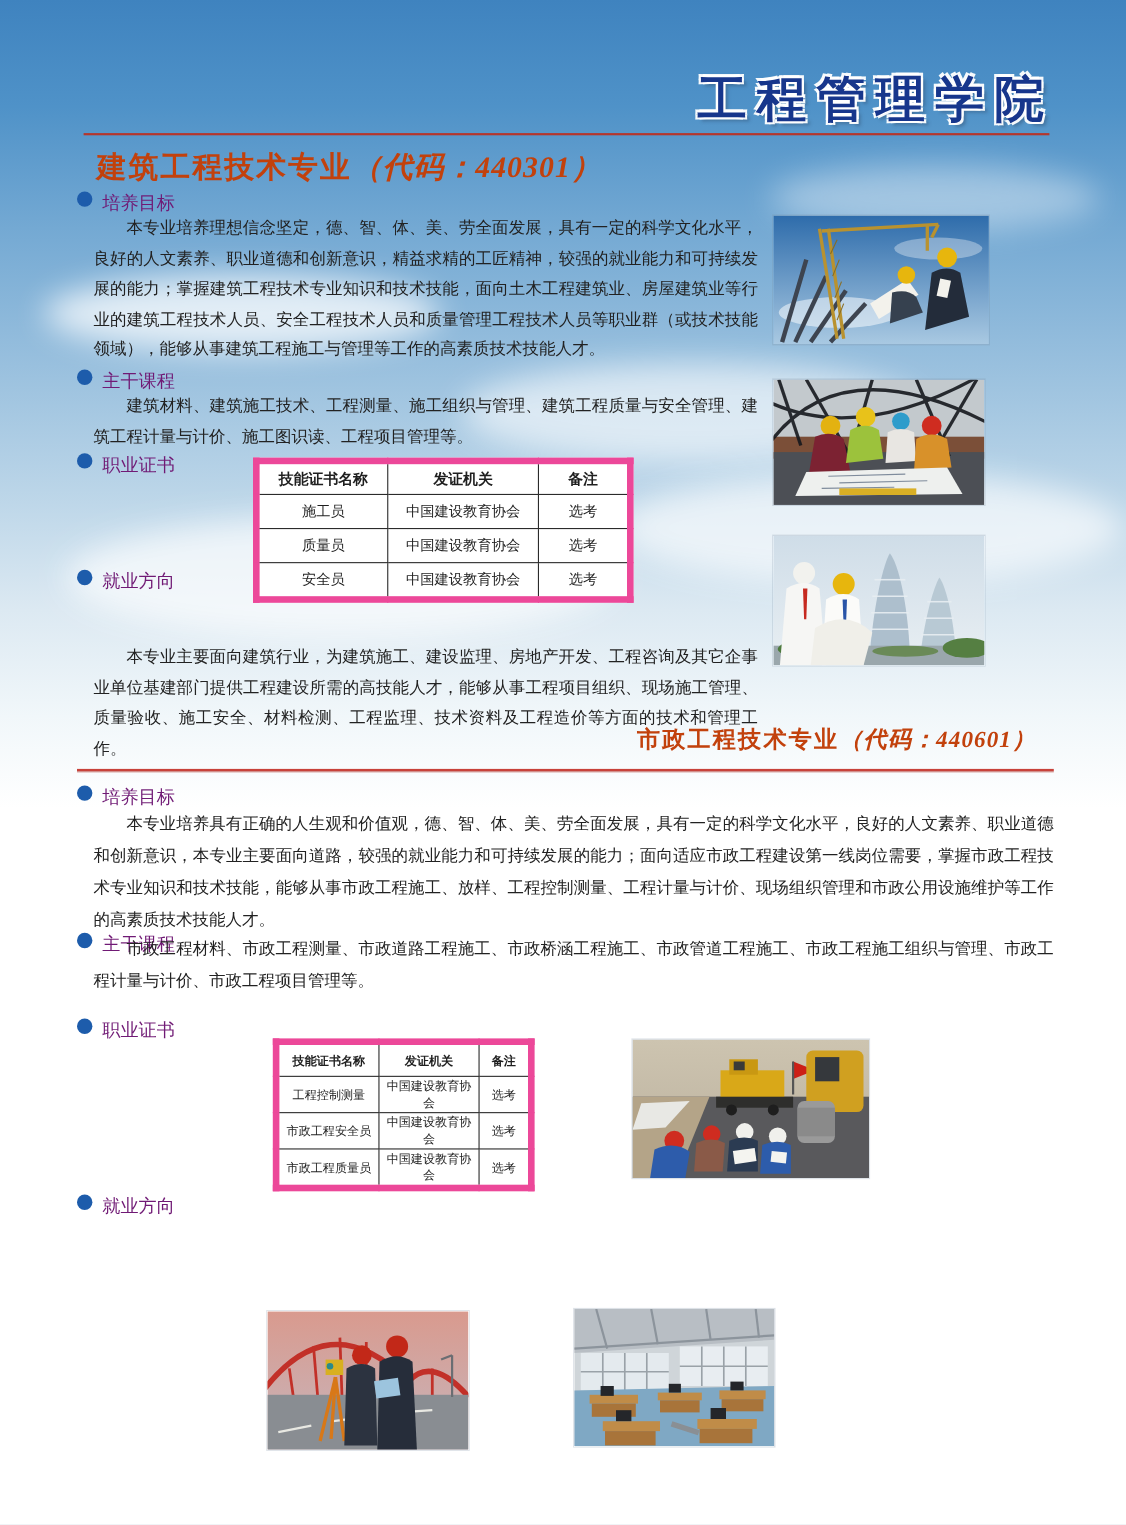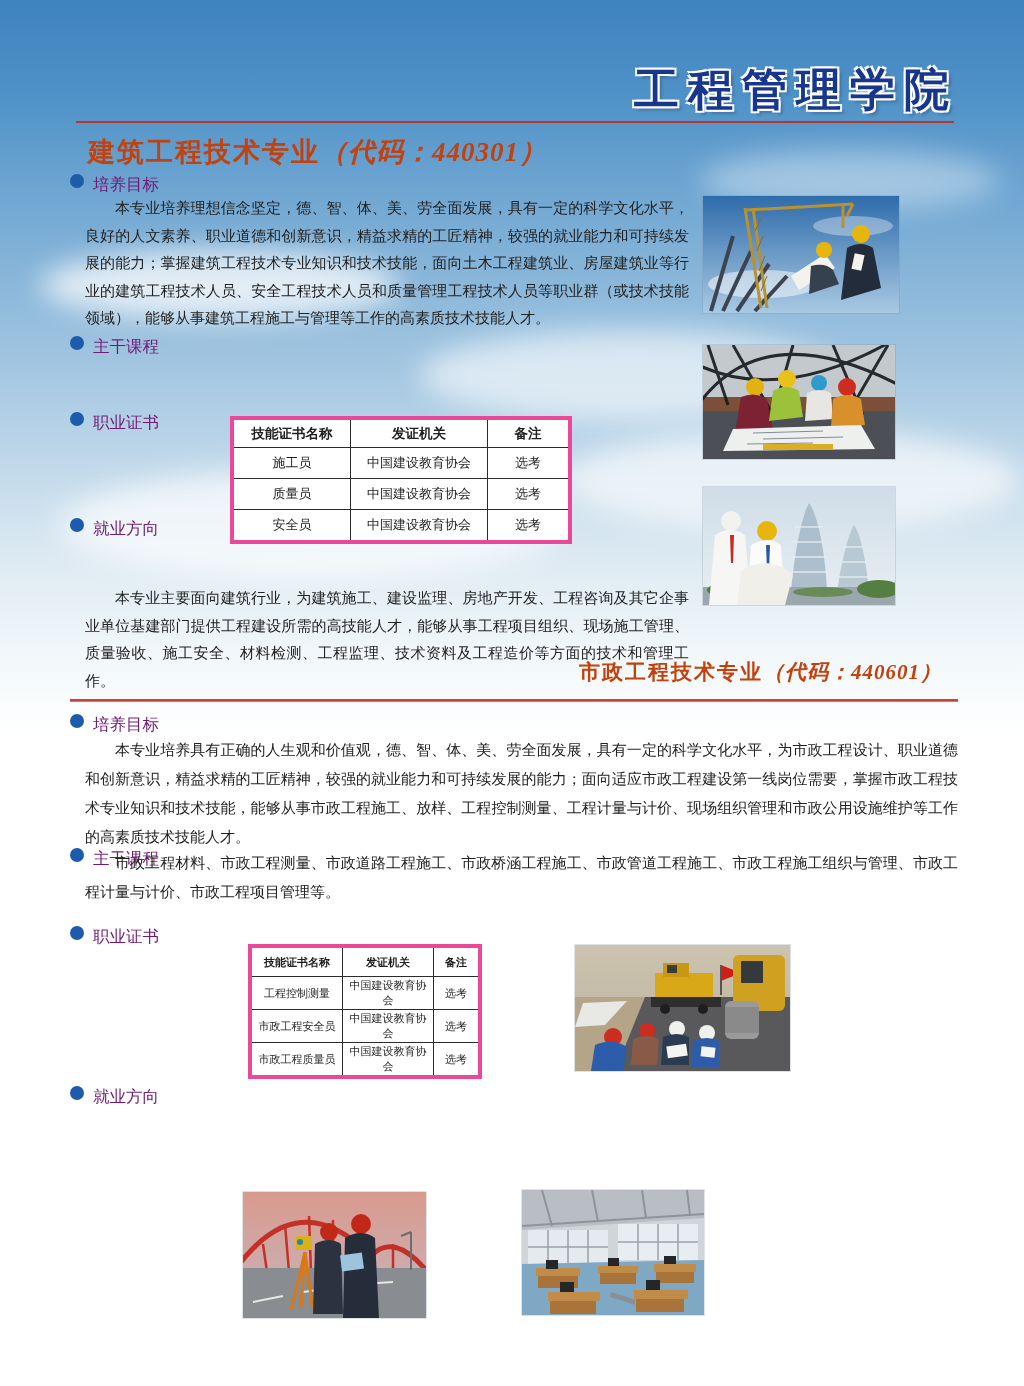--- a/index.html
+++ b/index.html
@@ -44,21 +44,21 @@
 
   .bullet-row{position:absolute;display:flex;align-items:flex-start;gap:9px;font-size:16.5px;color:#701a75;}
   .bullet{width:14px;height:14px;border-radius:50%;background:#1d5cab;flex:0 0 auto;}
 
   .body-text{position:absolute;font-size:15px;line-height:27.6px;color:#222;text-align:justify;text-indent:2em;margin:0;}
   .w1{left:85px;width:604px;}
   .w2{left:85px;width:873px;line-height:29px;}
 
   table.cert{position:absolute;border-collapse:collapse;background:#fff;}
   table.cert th,table.cert td{border:1px solid #2b2b2b;text-align:center;vertical-align:middle;padding:0 4px;}
-  table.cert{border:4px solid #ec4899;}
+  table.cert{border:6px solid #ec4899;}
   .t1{left:230px;top:416px;font-size:13px;}
   .t1 th{height:27px;font-size:13.5px;}
   .t1 td{height:30px;}
   .t1 .c-a{width:108px;} .t1 .c-b{width:128px;} .t1 .c-c{width:72px;}
   .t2{left:248px;top:944px;font-size:11px;}
   .t2 th{height:28px;font-size:11px;}
   .t2 td{height:32px;}
   .t2 .c-a{width:82px;} .t2 .c-b{width:82px;} .t2 .c-c{width:36px;}
 
   figure.photo{position:absolute;margin:0;overflow:hidden;box-shadow:0 0 0 1px rgba(120,140,160,.25);}
@@ -87,20 +87,21 @@
     <div class="bullet-row" style="left:70px;top:174px;">
       <span class="bullet"></span>
       <span>培养目标</span>
     </div>
     <p class="body-text w1" style="top:194px;">本专业培养理想信念坚定，德、智、体、美、劳全面发展，具有一定的科学文化水平，良好的人文素养、职业道德和创新意识，精益求精的工匠精神，较强的就业能力和可持续发展的能力；掌握建筑工程技术专业知识和技术技能，面向土木工程建筑业、房屋建筑业等行业的建筑工程技术人员、安全工程技术人员和质量管理工程技术人员等职业群（或技术技能领域），能够从事建筑工程施工与管理等工作的高素质技术技能人才。</p>
 
     <div class="bullet-row" style="left:70px;top:336px;">
       <span class="bullet"></span>
       <span>主干课程</span>
     </div>
+    <p class="body-text w1" style="top:356px;">建筑材料、建筑施工技术、工程测量、施工组织与管理、建筑工程质量与安全管理、建筑工程计量与计价、施工图识读、工程项目管理等。</p>
 
     <div class="bullet-row" style="left:70px;top:412px;">
       <span class="bullet"></span>
       <span>职业证书</span>
     </div>
     <table class="cert t1">
       <thead>
         <tr>
           <th class="c-a">技能证书名称</th>
           <th class="c-b">发证机关</th>
@@ -239,21 +240,21 @@
 
     <h2 class="major-heading mh2">
       <span>市政工程技术专业</span><span class="code"><span>（代码：</span><span class="digits">440601</span><span>）</span></span>
     </h2>
     <div class="red-rule rule-mid"></div>
 
     <div class="bullet-row" style="left:70px;top:714px;">
       <span class="bullet"></span>
       <span>培养目标</span>
     </div>
-    <p class="body-text w2" style="top:735px;">本专业培养具有正确的人生观和价值观，德、智、体、美、劳全面发展，具有一定的科学文化水平，为市政工程设计、职业道德和创新意识，精益求精的工匠精神，较强的就业能力和可持续发展的能力；面向适应市政工程建设第一线岗位需要，掌握市政工程技术专业知识和技术技能，能够从事市政工程施工、放样、工程控制测量、工程计量与计价、现场组织管理和市政公用设施维护等工作的高素质技术技能人才。</p>
+    <p class="body-text w2" style="top:735px;">本专业培养具有正确的人生观和价值观，德、智、体、美、劳全面发展，具有一定的科学文化水平，良好的人文素养、职业道德和创新意识，本专业主要面向道路，较强的就业能力和可持续发展的能力；面向适应市政工程建设第一线岗位需要，掌握市政工程技术专业知识和技术技能，能够从事市政工程施工、放样、工程控制测量、工程计量与计价、现场组织管理和市政公用设施维护等工作的高素质技术技能人才。</p>
 
     <div class="bullet-row" style="left:70px;top:848px;">
       <span class="bullet"></span>
       <span>主干课程</span>
     </div>
     <p class="body-text w2" style="top:848px;">市政工程材料、市政工程测量、市政道路工程施工、市政桥涵工程施工、市政管道工程施工、市政工程施工组织与管理、市政工程计量与计价、市政工程项目管理等。</p>
 
     <div class="bullet-row" style="left:70px;top:926px;">
       <span class="bullet"></span>
       <span>职业证书</span>

